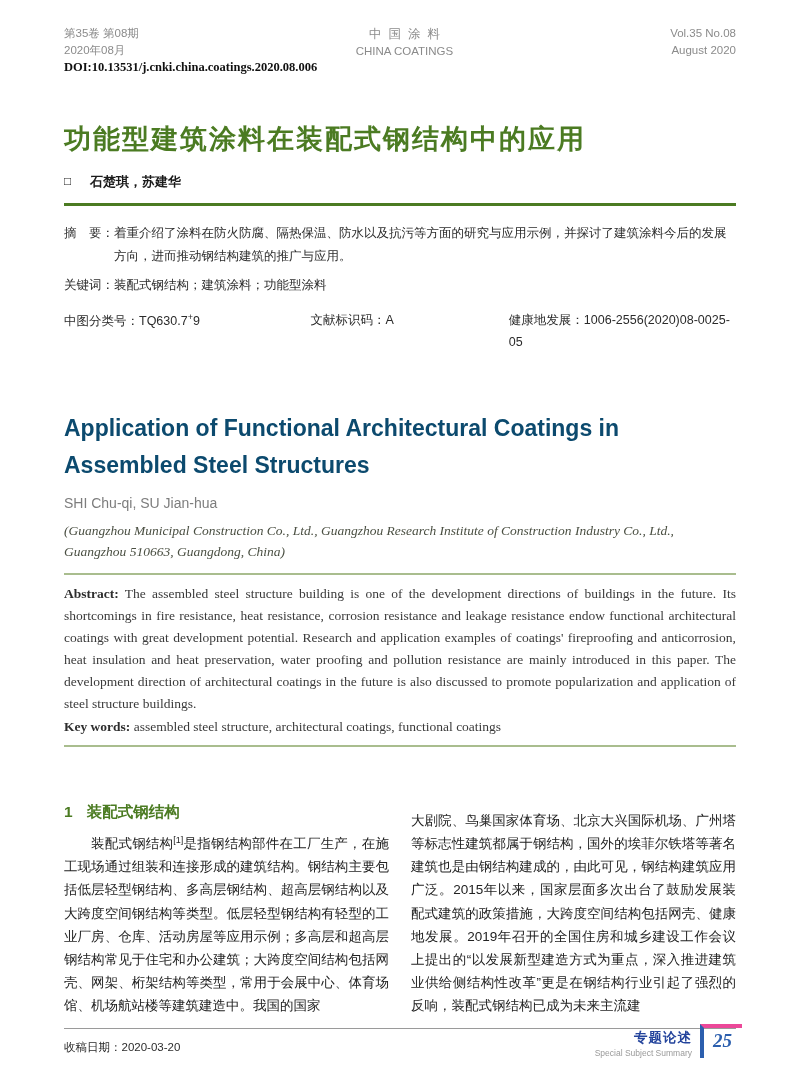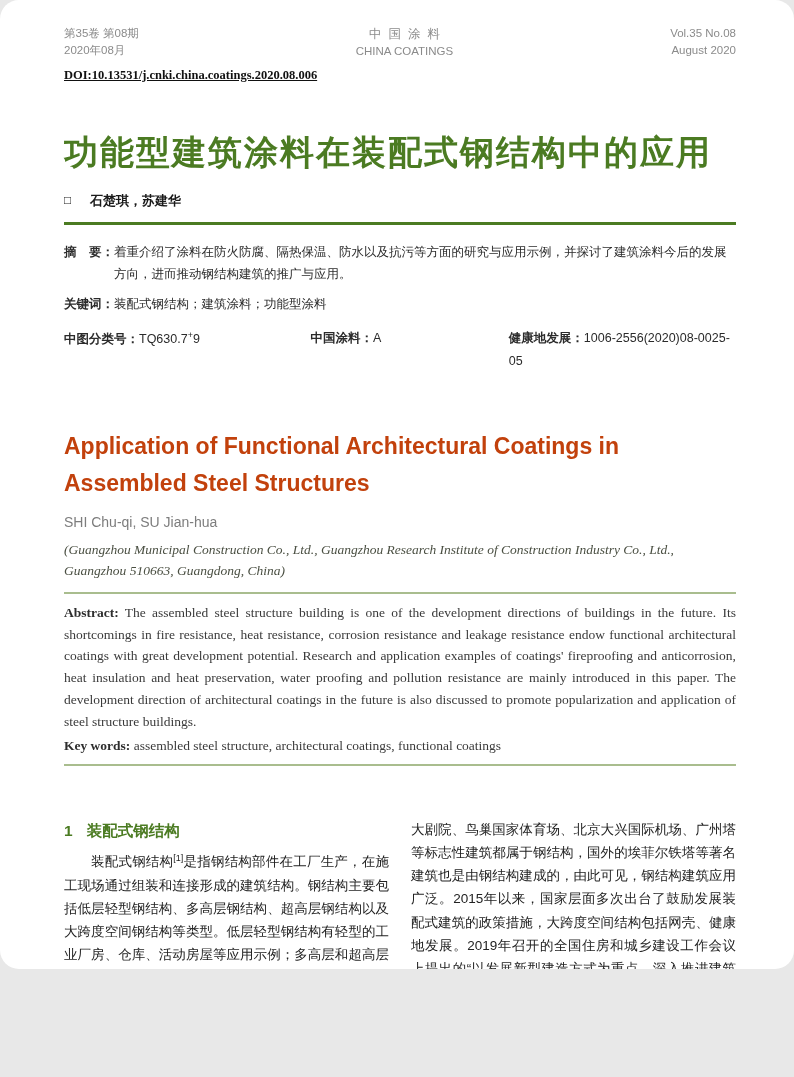--- a/index.html
+++ b/index.html
@@ -1,80 +1,79 @@
 <!DOCTYPE html>
 <html><head>
 <meta charset="utf-8">
 <style>
   * { margin:0; padding:0; box-sizing:border-box; }
   html,body { background:#e8e8e8; }
   .page {
     position:relative;
-    width:794px; height:969px;
+    width:794px; height:1077px;
     margin:0 auto;
     background:#ffffff;
     font-family:"Liberation Sans","DejaVu Sans",sans-serif;
     color:#2f2f2f;
     overflow:hidden;
-    border-radius:19px;
   }
   .content { padding:25px 58px 0 64px; }
 
   
   .jheader { display:flex; justify-content:space-between; align-items:flex-start;
              color:#8b8b8b; font-size:11.5px; line-height:1.45; }
   .jheader .hdr-center { text-align:center; }
   .jheader .jcn { letter-spacing:7px; font-size:12.5px; padding-left:7px; }
   .jheader .hdr-right { text-align:right; }
-  .doi { margin-top:8px; font-family:"Liberation Serif","DejaVu Serif",serif;
-         font-weight:bold; font-size:12.5px; color:#111;text-decoration:underline; }
+  .doi { margin-top:0; font-family:"Liberation Serif","DejaVu Serif",serif;
+         font-weight:bold; font-size:12.5px; color:#111; }
 
   
   .title-cn {
     margin-top:44px;
-    font-size:34px; font-weight:bold; color:#4b7b22;
+    font-size:27px; font-weight:bold; color:#4b7b22;
     letter-spacing:2px; line-height:1.5; max-width:660px;
   }
 
   
   .authors-cn { display:flex; margin-top:14px; font-size:13px; font-weight:bold; color:#1a1a1a; }
   .authors-cn .marker { width:26px; font-size:12px; padding-top:1px; }
   .authors-cn .affil { margin-top:6px; font-size:12.5px; }
 
   .rule-green-thick { margin-top:12px; height:3px; background:#4b7b22; }
 
   
   .abstract-cn { margin-top:16px; font-size:12.5px; color:#2b2b2b; line-height:1.8; }
-  .abstract-cn .lbl { font-weight:bold; }
+  .abstract-cn .lbl { font-weight:normal; }
   .abs-hang { padding-left:4em; text-indent:-4em; }
   .kw-line { margin-top:7px; }
   .meta-row { display:flex; margin-top:12px; }
   .meta-row .m1 { width:255px; }
   .meta-row .m2 { width:205px; }
   .meta-row sup { font-size:9px; }
 
   
   .title-en {
     margin-top:56px;
-    font-size:23px; font-weight:bold; color:#c2410c;
+    font-size:23px; font-weight:bold; color:#0c4a6e;
     line-height:1.6; max-width:648px;
   }
   .authors-en { margin-top:12px; color:#7d7d7d; font-size:14px; }
   .affil-en { margin-top:10px; font-family:"Liberation Serif","DejaVu Serif",serif;
               font-style:italic; font-size:13.5px; color:#4a4f42; line-height:1.55;
               max-width:664px; }
   .rule-pale { margin-top:10px; height:2px; background:#a9bd8e; }
   .abstract-en { margin-top:8px; font-family:"Liberation Serif","DejaVu Serif",serif;
                  font-size:13.5px; color:#3a3a3a; line-height:1.62; text-align:justify; }
   .abstract-en .lbl-b { font-weight:bold; color:#2e2e2e; }
   .abstract-en .kwp { margin-top:2px; text-align:left; }
   .rule-pale-2 { margin-top:7px; height:2px; background:#a9bd8e; }
 
   
-  .body-cols { display:flex; gap:22px; margin-top:52px; }
+  .body-cols { display:flex; gap:22px; margin-top:52px;align-items:flex-end; }
   .col { flex:1 1 0; font-size:13.5px; line-height:1.72; text-align:justify; color:#222; }
   .sec-h { font-size:15.5px; font-weight:bold; color:#4b7b22; margin-bottom:6px; }
   .sec-h .num { margin-right:14px; }
   .body-p.indent { text-indent:2em; }
   sup.ref { font-size:9px; }
 
   
   .footnote-rule { margin-top:10px; height:1px; background:#9a9a9a; }
   .footnotes { margin-top:7px; font-size:11.5px; color:#2b2b2b; line-height:1.95; }
 
@@ -125,21 +124,21 @@
 
     <section class="abstract-cn">
       <p class="abs-hang">
         <span class="lbl">摘　要：</span><span>着重介绍了涂料在防火防腐、隔热保温、防水以及抗污等方面的研究与应用示例，并探讨了建筑涂料今后的发展方向，进而推动钢结构建筑的推广与应用。</span>
       </p>
       <p class="kw-line">
         <span class="lbl">关键词：</span><span>装配式钢结构；建筑涂料；功能型涂料</span>
       </p>
       <div class="meta-row">
         <span class="m1"><span class="lbl">中图分类号：</span><span>TQ630.7</span><sup>+</sup><span>9</span></span>
-        <span class="m2"><span class="lbl">中国涂料：</span><span>A</span></span>
+        <span class="m2"><span class="lbl">文献标识码：</span><span>A</span></span>
         <span class="m3"><span class="lbl">健康地发展：</span><span>1006-2556(2020)08-0025-05</span></span>
       </div>
     </section>
 
     <h2 class="title-en">Application of Functional Architectural Coatings in Assembled Steel Structures</h2>
     <div class="authors-en">SHI Chu-qi, SU Jian-hua</div>
     <div class="affil-en">(Guangzhou Municipal Construction Co., Ltd., Guangzhou Research Institute of Construction Industry Co., Ltd., Guangzhou 510663, Guangdong, China)</div>
 
     <div class="rule-pale"></div>
 

